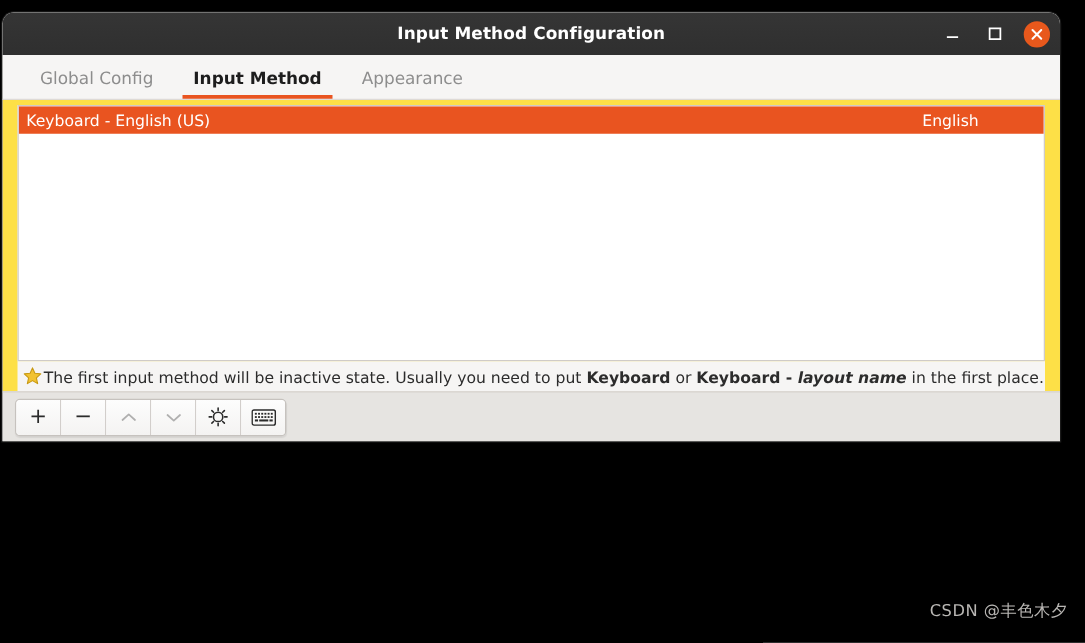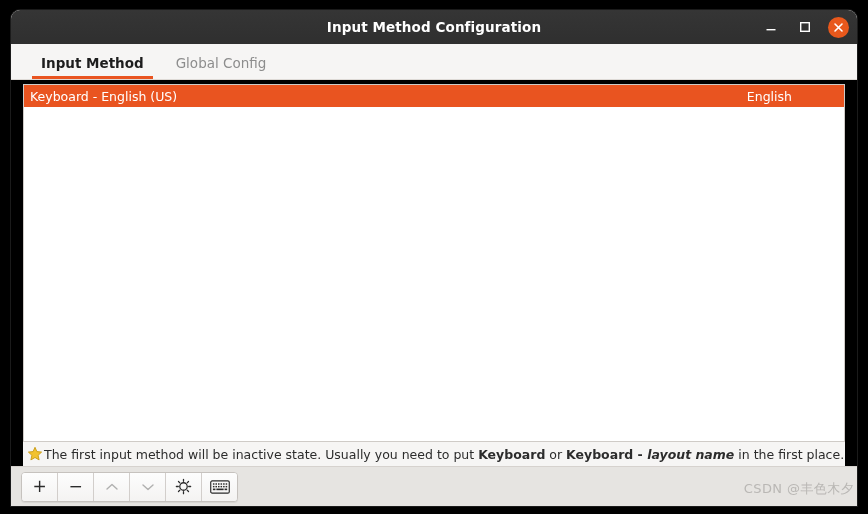--- a/index.html
+++ b/index.html
@@ -15,24 +15,24 @@
   #root {
     position: relative;
     width: 868px;
     height: 514px;
     background: #000000;
   }
 
   
   .window {
     position: absolute;
-    left: 11px;
+    left: 2px;
     top: 10px;
     width: 846px;
-    height: 496px;
+    height: 343px;
     background: #f6f5f4;
     border-radius: 9px 9px 0 0;
     box-shadow: 0 0 0 1px #1b1b1b;
     overflow: hidden;
     display: flex;
     flex-direction: column;
   }
 
   
   .titlebar {
@@ -107,21 +107,21 @@
     left: 7px;
     right: 7px;
     bottom: 0px;
     height: 3px;
     background: #e95420;
   }
 
   
   .body-area {
     flex: 1 1 auto;
-    background: #000000;
+    background: #fde047;
     padding: 4px 12px 0 12px;
     box-sizing: border-box;
     display: flex;
     flex-direction: column;
     min-height: 0;
   }
   .listview {
     flex: 1 1 auto;
     background: #ffffff;
     border: 1px solid #cfcbc7;
@@ -242,22 +242,23 @@
         </div>
         <div class="wbtn close">
           <svg width="11" height="11" viewBox="0 0 11 11" aria-hidden="true">
             <path d="M2 2 L9 9 M9 2 L2 9" stroke="#ffffff" stroke-width="1.6" stroke-linecap="round"></path>
           </svg>
         </div>
       </div>
     </div>
 
     <div class="tabbar">
+      <div class="tab">Global Config</div>
       <div class="tab active">Input Method</div>
-      <div class="tab">Global Config</div>
+      <div class="tab">Appearance</div>
     </div>
 
     <div class="body-area">
 
       <div class="listview">
         <div class="list-row selected">
           <span class="row-name">Keyboard - English (US)</span>
           <span class="row-lang">English</span>
         </div>
       </div>

